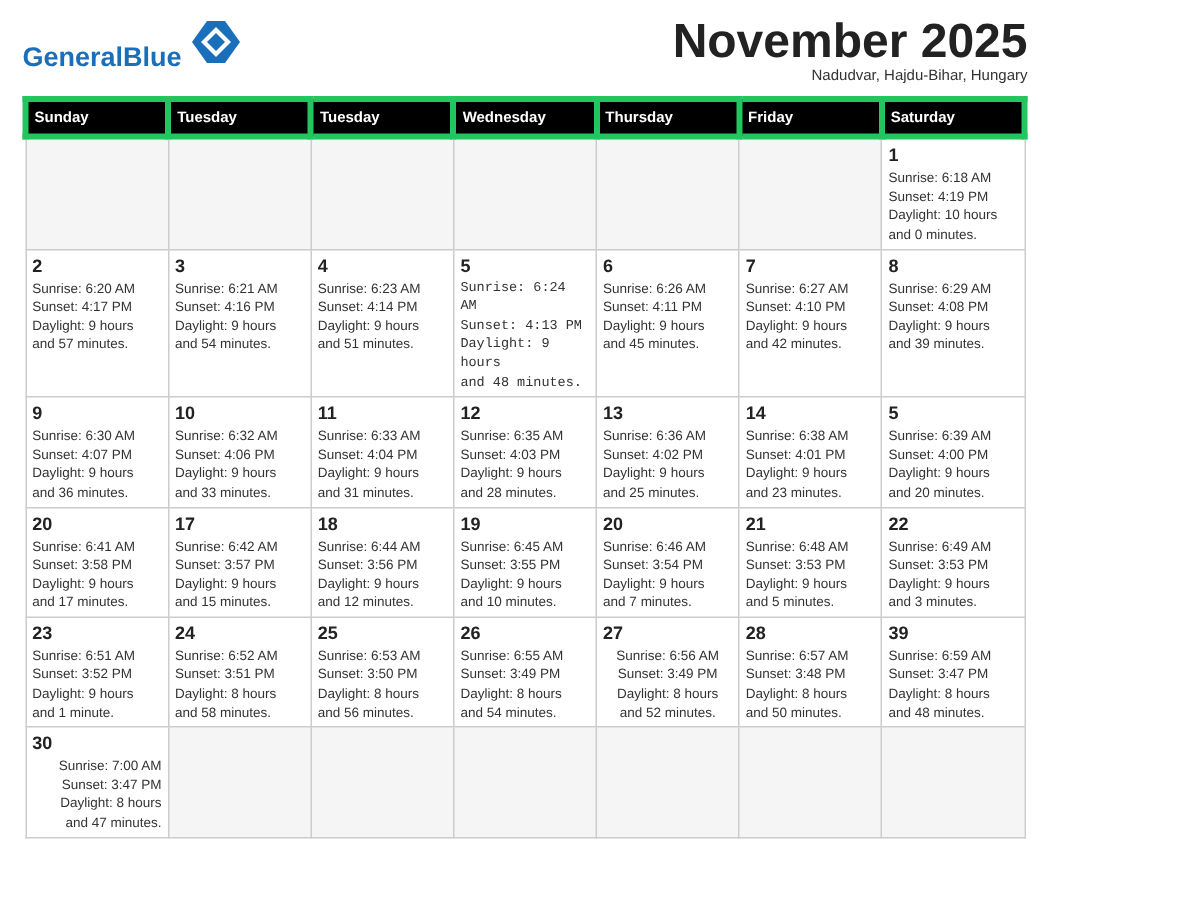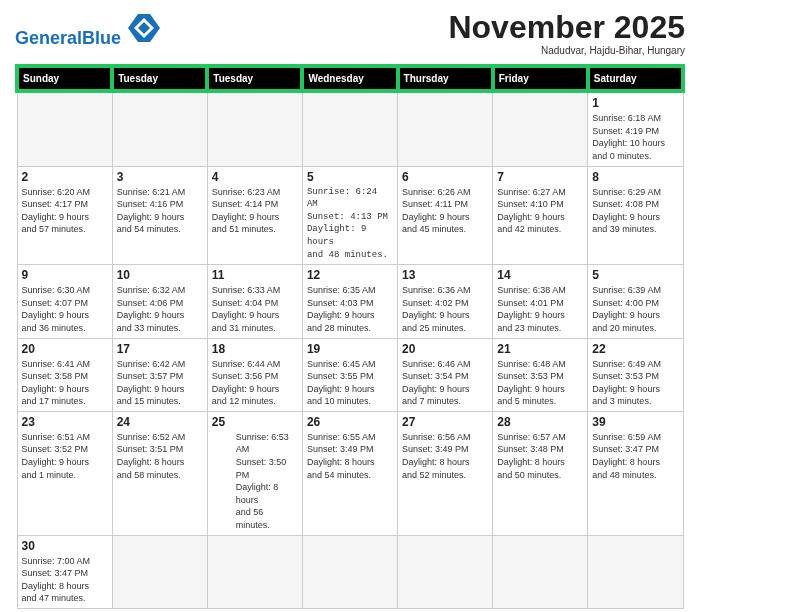--- a/index.html
+++ b/index.html
@@ -316,35 +316,35 @@
           </td>
           <td>
             <div class="day-number">24</div>
             <div class="day-info" style="white-space: pre-line;">Sunrise: 6:52 AM
 Sunset: 3:51 PM
 Daylight: 8 hours
 and 58 minutes.</div>
           </td>
           <td>
             <div class="day-number">25</div>
-            <div class="day-info" style="white-space: pre-line; margin-left: 24px;">Sunrise: 6:53 AM
+            <div class="day-info" style="white-space: pre-line;">Sunrise: 6:53 AM
 Sunset: 3:50 PM
 Daylight: 8 hours
 and 56 minutes.</div>
           </td>
           <td>
             <div class="day-number">26</div>
             <div class="day-info" style="white-space: pre-line;">Sunrise: 6:55 AM
 Sunset: 3:49 PM
 Daylight: 8 hours
 and 54 minutes.</div>
           </td>
           <td>
             <div class="day-number">27</div>
-            <div class="day-info" style="white-space: pre-line;">Sunrise: 6:56 AM
+            <div class="day-info" style="white-space: pre-line; text-align: center;">Sunrise: 6:56 AM
 Sunset: 3:49 PM
 Daylight: 8 hours
 and 52 minutes.</div>
           </td>
           <td>
             <div class="day-number">28</div>
             <div class="day-info" style="white-space: pre-line;">Sunrise: 6:57 AM
 Sunset: 3:48 PM
 Daylight: 8 hours
 and 50 minutes.</div>
@@ -353,21 +353,21 @@
             <div class="day-number">39</div>
             <div class="day-info" style="white-space: pre-line;">Sunrise: 6:59 AM
 Sunset: 3:47 PM
 Daylight: 8 hours
 and 48 minutes.</div>
           </td>
         </tr>
         <tr class="last-row">
           <td>
             <div class="day-number">30</div>
-            <div class="day-info" style="white-space: pre-line;">Sunrise: 7:00 AM
+            <div class="day-info" style="white-space: pre-line; text-align: right;">Sunrise: 7:00 AM
 Sunset: 3:47 PM
 Daylight: 8 hours
 and 47 minutes.</div>
           </td>
           <td class="empty"></td>
           <td class="empty"></td>
           <td class="empty"></td>
           <td class="empty"></td>
           <td class="empty"></td>
           <td class="empty"></td>

